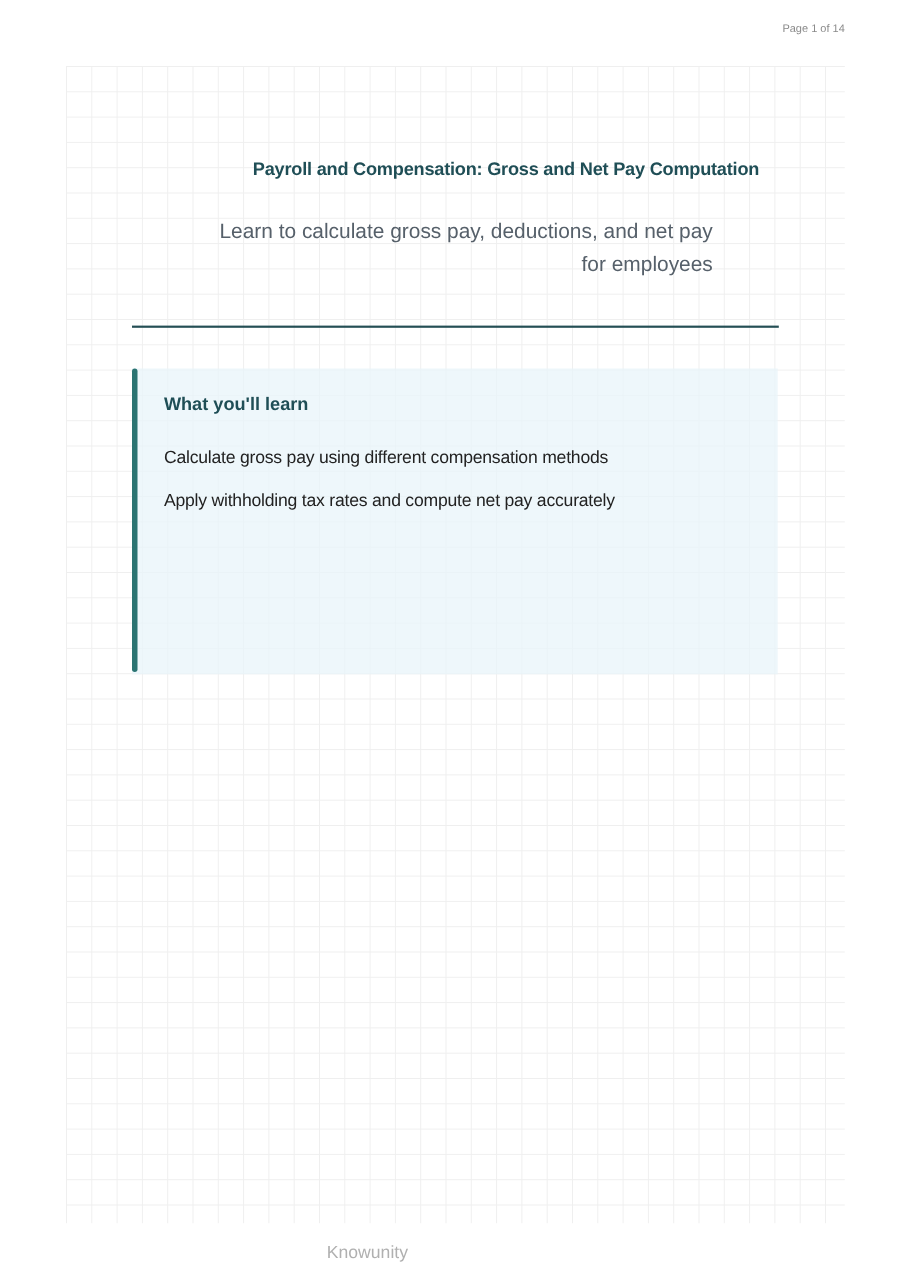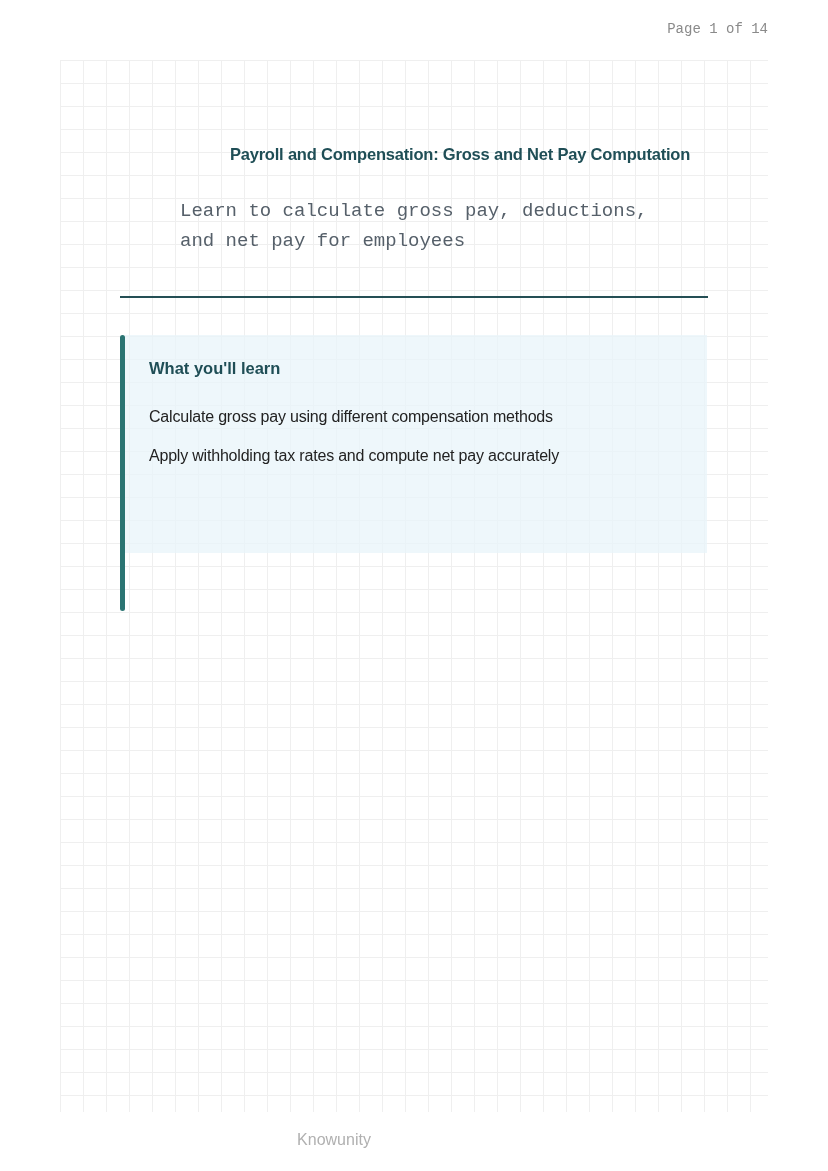--- a/index.html
+++ b/index.html
@@ -11,22 +11,22 @@
       width: 828px;
       height: 1171px;
       position: relative;
       overflow: hidden;
       font-family: "Liberation Sans", "DejaVu Sans", sans-serif;
     }
     .page-number {
       position: absolute;
       top: 21px;
       right: 60px;
-      font-family: Liberation Mono, monospace;
-      font-size: 14px;
+      font-family: Liberation Sans, sans-serif;
+      font-size: 10px;
       color: #8a8a8a;
     }
     .grid-area {
       position: absolute;
       left: 60px;
       top: 60px;
       width: 708px;
       height: 1052px;
       background-color: #ffffff;
       background-image:
@@ -44,40 +44,39 @@
       font-size: 16.5px;
       font-weight: bold;
       color: #1f4e56;
       letter-spacing: -0.2px;
     }
     .subtitle {
       position: absolute;
       top: 196px;
       left: 180px;
       width: 468px;
-      text-align: left;
+      text-align: right;
       font-size: 19px;
       line-height: 30px;
       color: #56606a;
-      font-family: Liberation Mono, monospace;
     }
     .divider {
       position: absolute;
       top: 296px;
       left: 120px;
       width: 588px;
       height: 2px;
       background: #254f55;
     }
     .callout {
       position: absolute;
       top: 335px;
       left: 120px;
       width: 587px;
-      height: 218px;
+      height: 278px;
       background: rgba(232, 244, 249, 0.75);
     }
     .callout-bar {
       position: absolute;
       left: 0;
       top: 0;
       width: 5px;
       height: 276px;
       background: #2b7472;
       border-radius: 3px;

